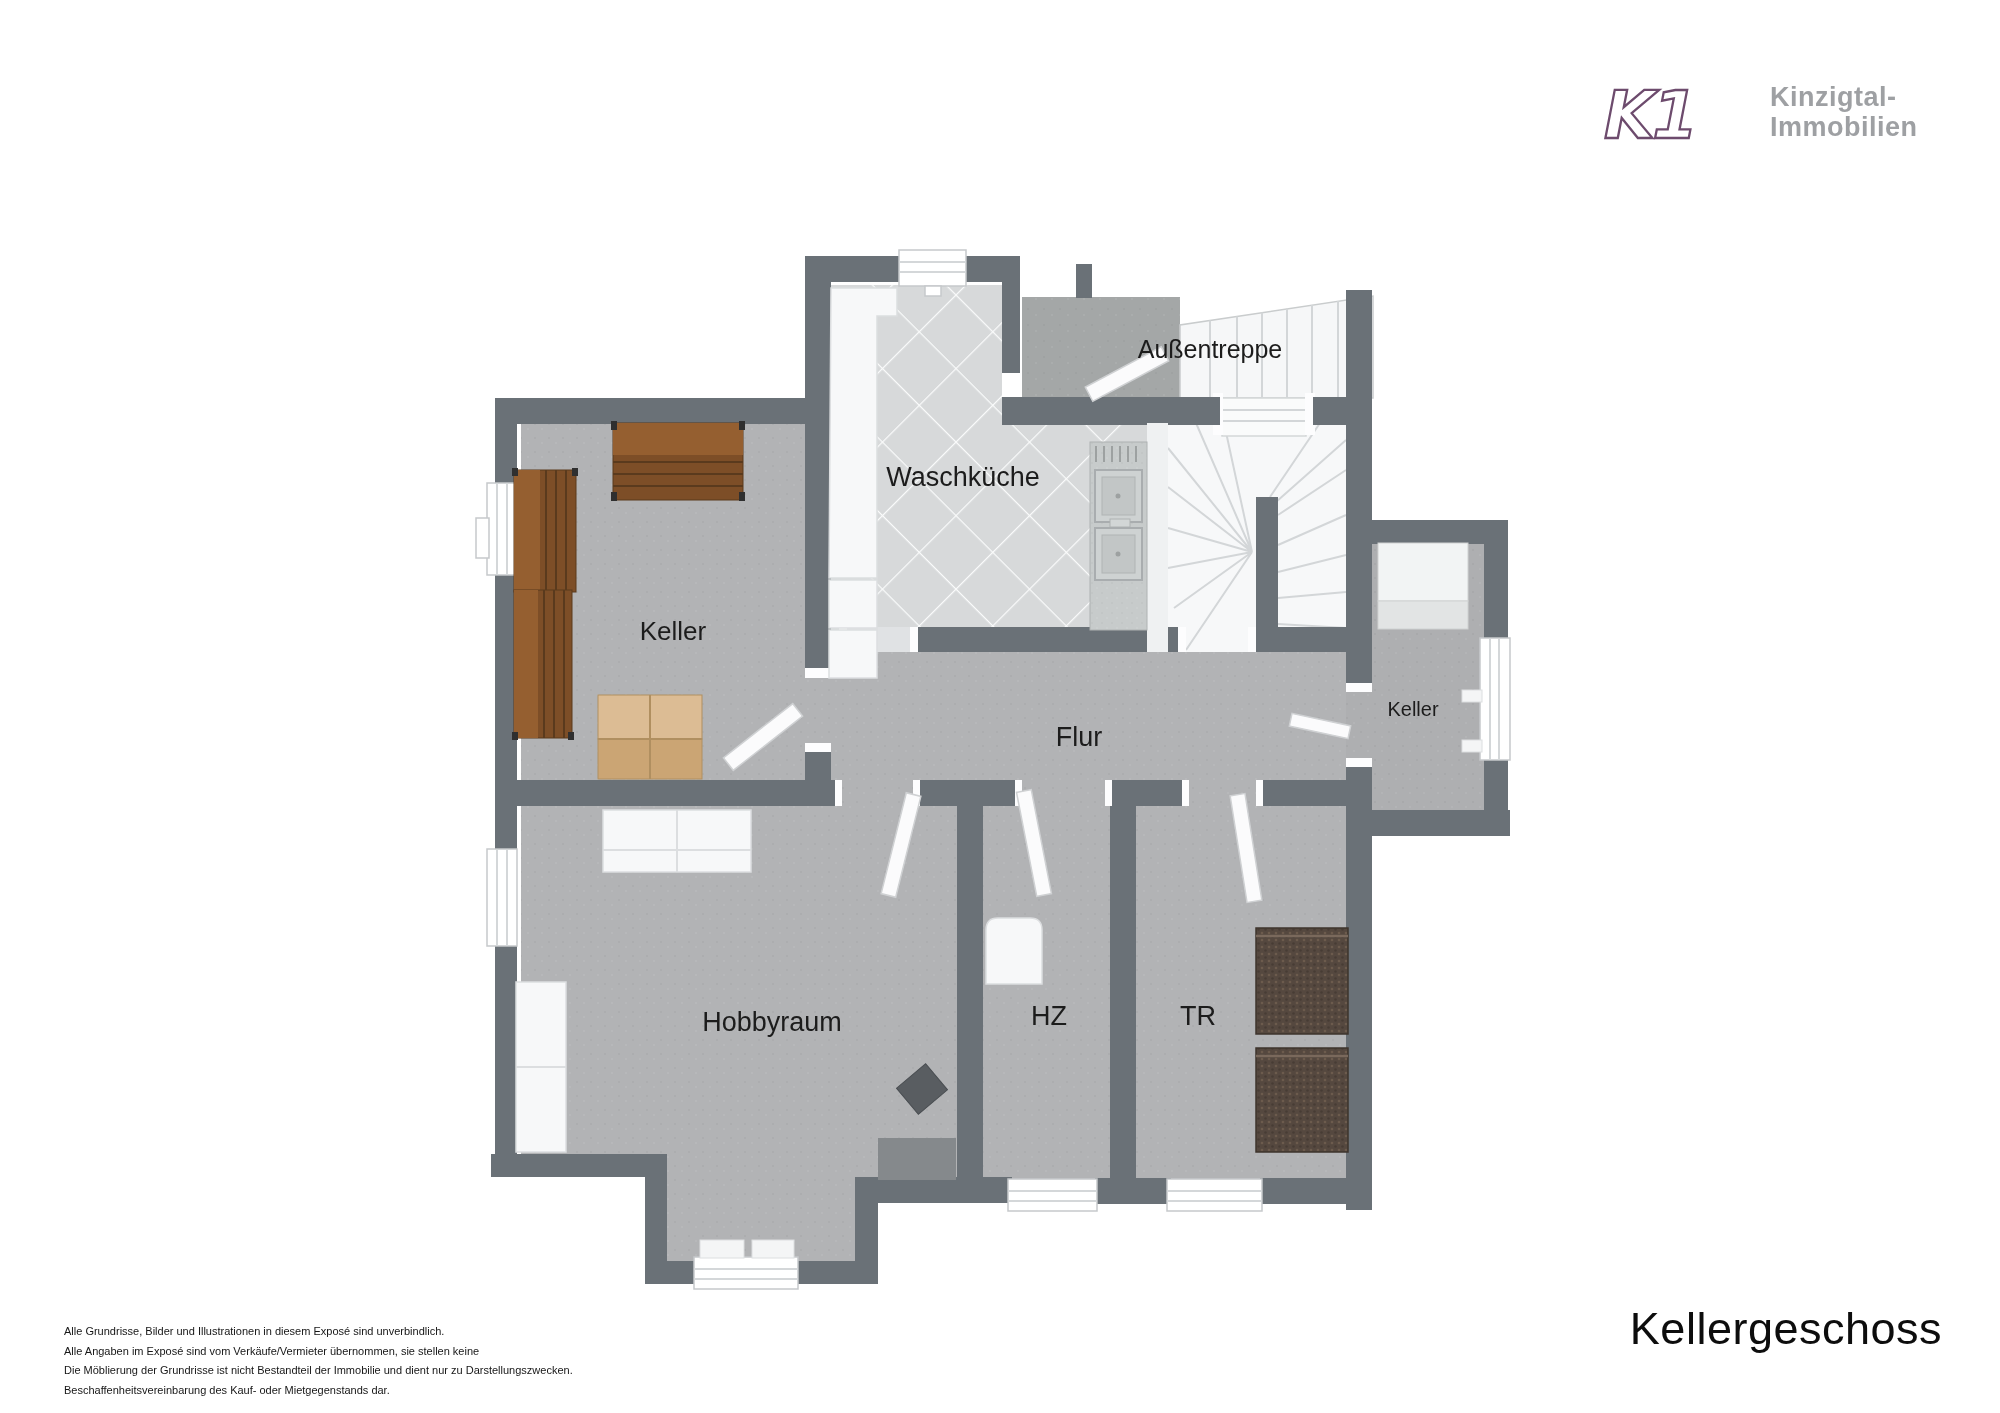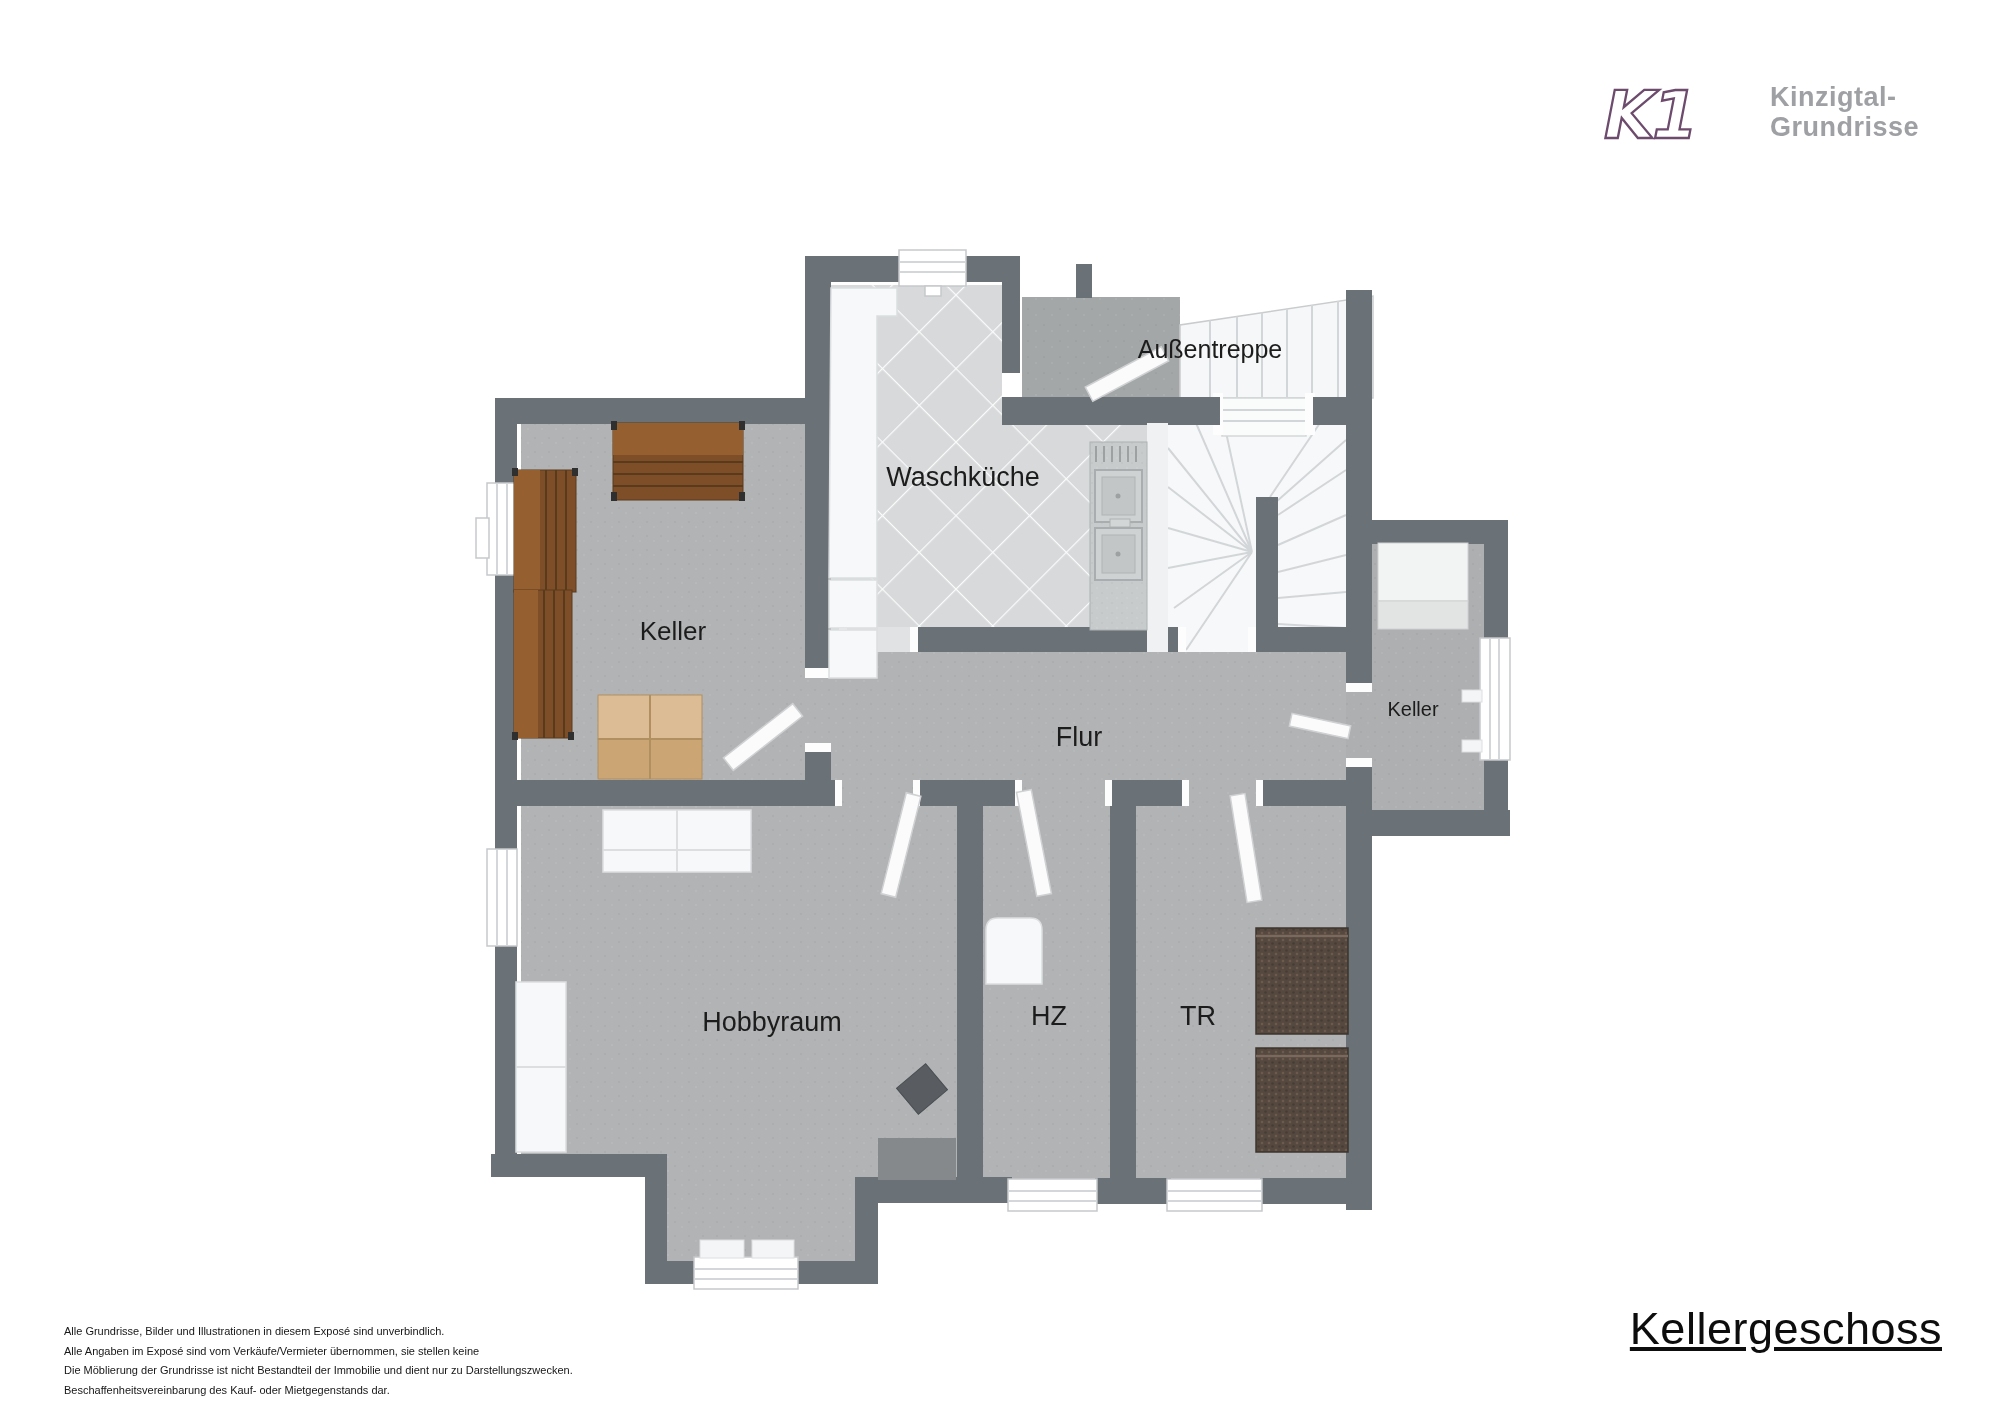--- a/index.html
+++ b/index.html
@@ -4,41 +4,41 @@
 <style>
   html,body{margin:0;padding:0;background:#fff;}
   .page{position:relative;width:2000px;height:1413px;background:#ffffff;overflow:hidden;
         font-family:"Liberation Sans",sans-serif;}
   .plan-svg{position:absolute;left:0;top:0;}
   .brand{position:absolute;left:1770px;top:82px;width:162px;text-align:left;
          font-size:27px;font-weight:bold;color:#9ea0a3;line-height:30px;letter-spacing:.5px;}
   .logo-svg{position:absolute;left:1596px;top:66px;}
   .disclaimer{position:absolute;left:64px;top:1322px;font-size:11px;line-height:19.5px;color:#161616;}
   .floor-title{position:absolute;right:58px;top:1303px;font-size:45px;color:#0d0d0d;
-               letter-spacing:.5px;text-decoration:underline;}
+               letter-spacing:.5px;}
   .room-label{fill:#1c1c1c;font-family:"Liberation Sans",sans-serif;}
   .wall{fill:#6a7177;}
   .door{fill:#fbfbfc;stroke:#cfd1d3;stroke-width:1.5;}
   .win{fill:#ffffff;stroke:#c6c9cb;stroke-width:1.5;}
   .winline{stroke:#d4d7d9;stroke-width:2;fill:none;}
   .post{fill:#fdfdfe;}
   .furn-white{fill:#f7f8f9;stroke:#dcdee0;stroke-width:1.5;}
   .stepline{stroke:#d3d6d8;stroke-width:2;fill:none;}
 </style>
 </head>
 <body>
 
 <div class="page">
 
   <svg class="logo-svg" width="110" height="90" viewBox="0 0 110 90">
     <text x="8" y="72" font-family="DejaVu Sans, sans-serif" font-size="66" font-weight="bold" font-style="italic" fill="#ffffff" stroke="#6d4b6d" stroke-width="2.3" letter-spacing="-3">K1</text>
   </svg>
   <div class="brand">
     <div>Kinzigtal-</div>
-    <div>Grundrisse</div>
+    <div>Immobilien</div>
   </div>
 
   <svg class="plan-svg" width="2000" height="1413" viewBox="0 0 2000 1413">
     <defs>
       <pattern id="tiles" width="52" height="52" patternUnits="userSpaceOnUse" patternTransform="rotate(45 0 0)">
         <rect width="52" height="52" fill="#d7d9da"></rect>
         <path d="M0 0H52M0 0V52" stroke="#fafbfb" stroke-width="2.5"></path>
       </pattern>
       <pattern id="floorTex" width="14" height="14" patternUnits="userSpaceOnUse">
         <rect width="14" height="14" fill="#b2b3b5"></rect>

